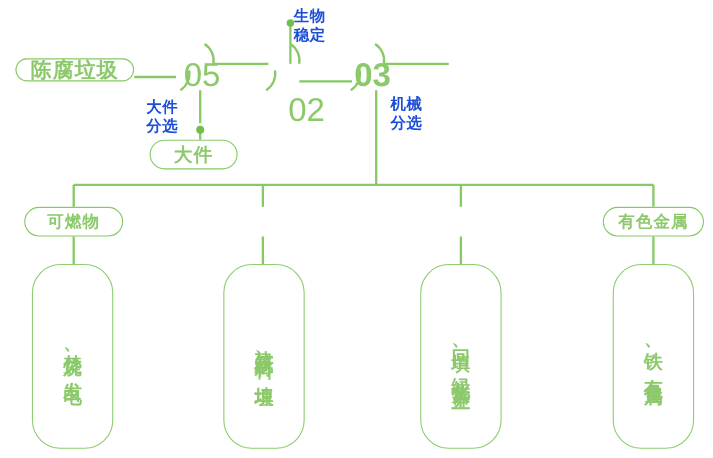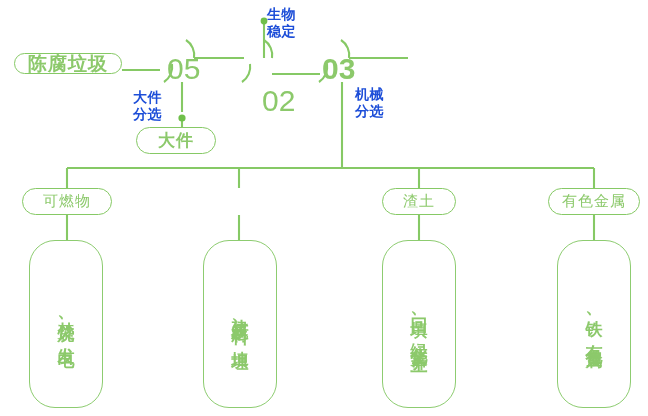--- a/index.html
+++ b/index.html
@@ -45,21 +45,21 @@
     left: 136px; top: 127px;
     width: 80px; height: 27px;
     font-size: 17px;
     font-weight: 700;
   }
 
   .pill-cat {
     top: 188px;
     height: 27px;
     font-size: 15px;
-    font-weight: 400;
+    font-weight: 700;
   }
   .pill-cat.c0 { left: 22px;  width: 90px; }
   .pill-cat.c1 { left: 190px; width: 98px; }
   .pill-cat.c2 { left: 382px; width: 74px; }
   .pill-cat.c3 { left: 548px; width: 92px; }
 
   
   .vbox {
     position: absolute;
     top: 240px;
@@ -175,21 +175,20 @@
   <div class="annot a-bulky">大件
 分选</div>
   <div class="annot a-bio">生物
 稳定</div>
   <div class="annot a-mech">机械
 分选</div>
 
   <div class="pill pill-bulky">大件</div>
 
   <div class="pill pill-cat c0">可燃物</div>
-  <div class="pill pill-cat c2">渣土</div>
   <div class="pill pill-cat c3">有色金属</div>
 
   <div class="vbox b0">
     <span class="vtext">焚烧、发电</span>
   </div>
   <div class="vbox b1">
     <span class="vtext">建筑材料、填埋</span>
   </div>
   <div class="vbox b2">
     <span class="vtext">回填、绿化营养土</span>

